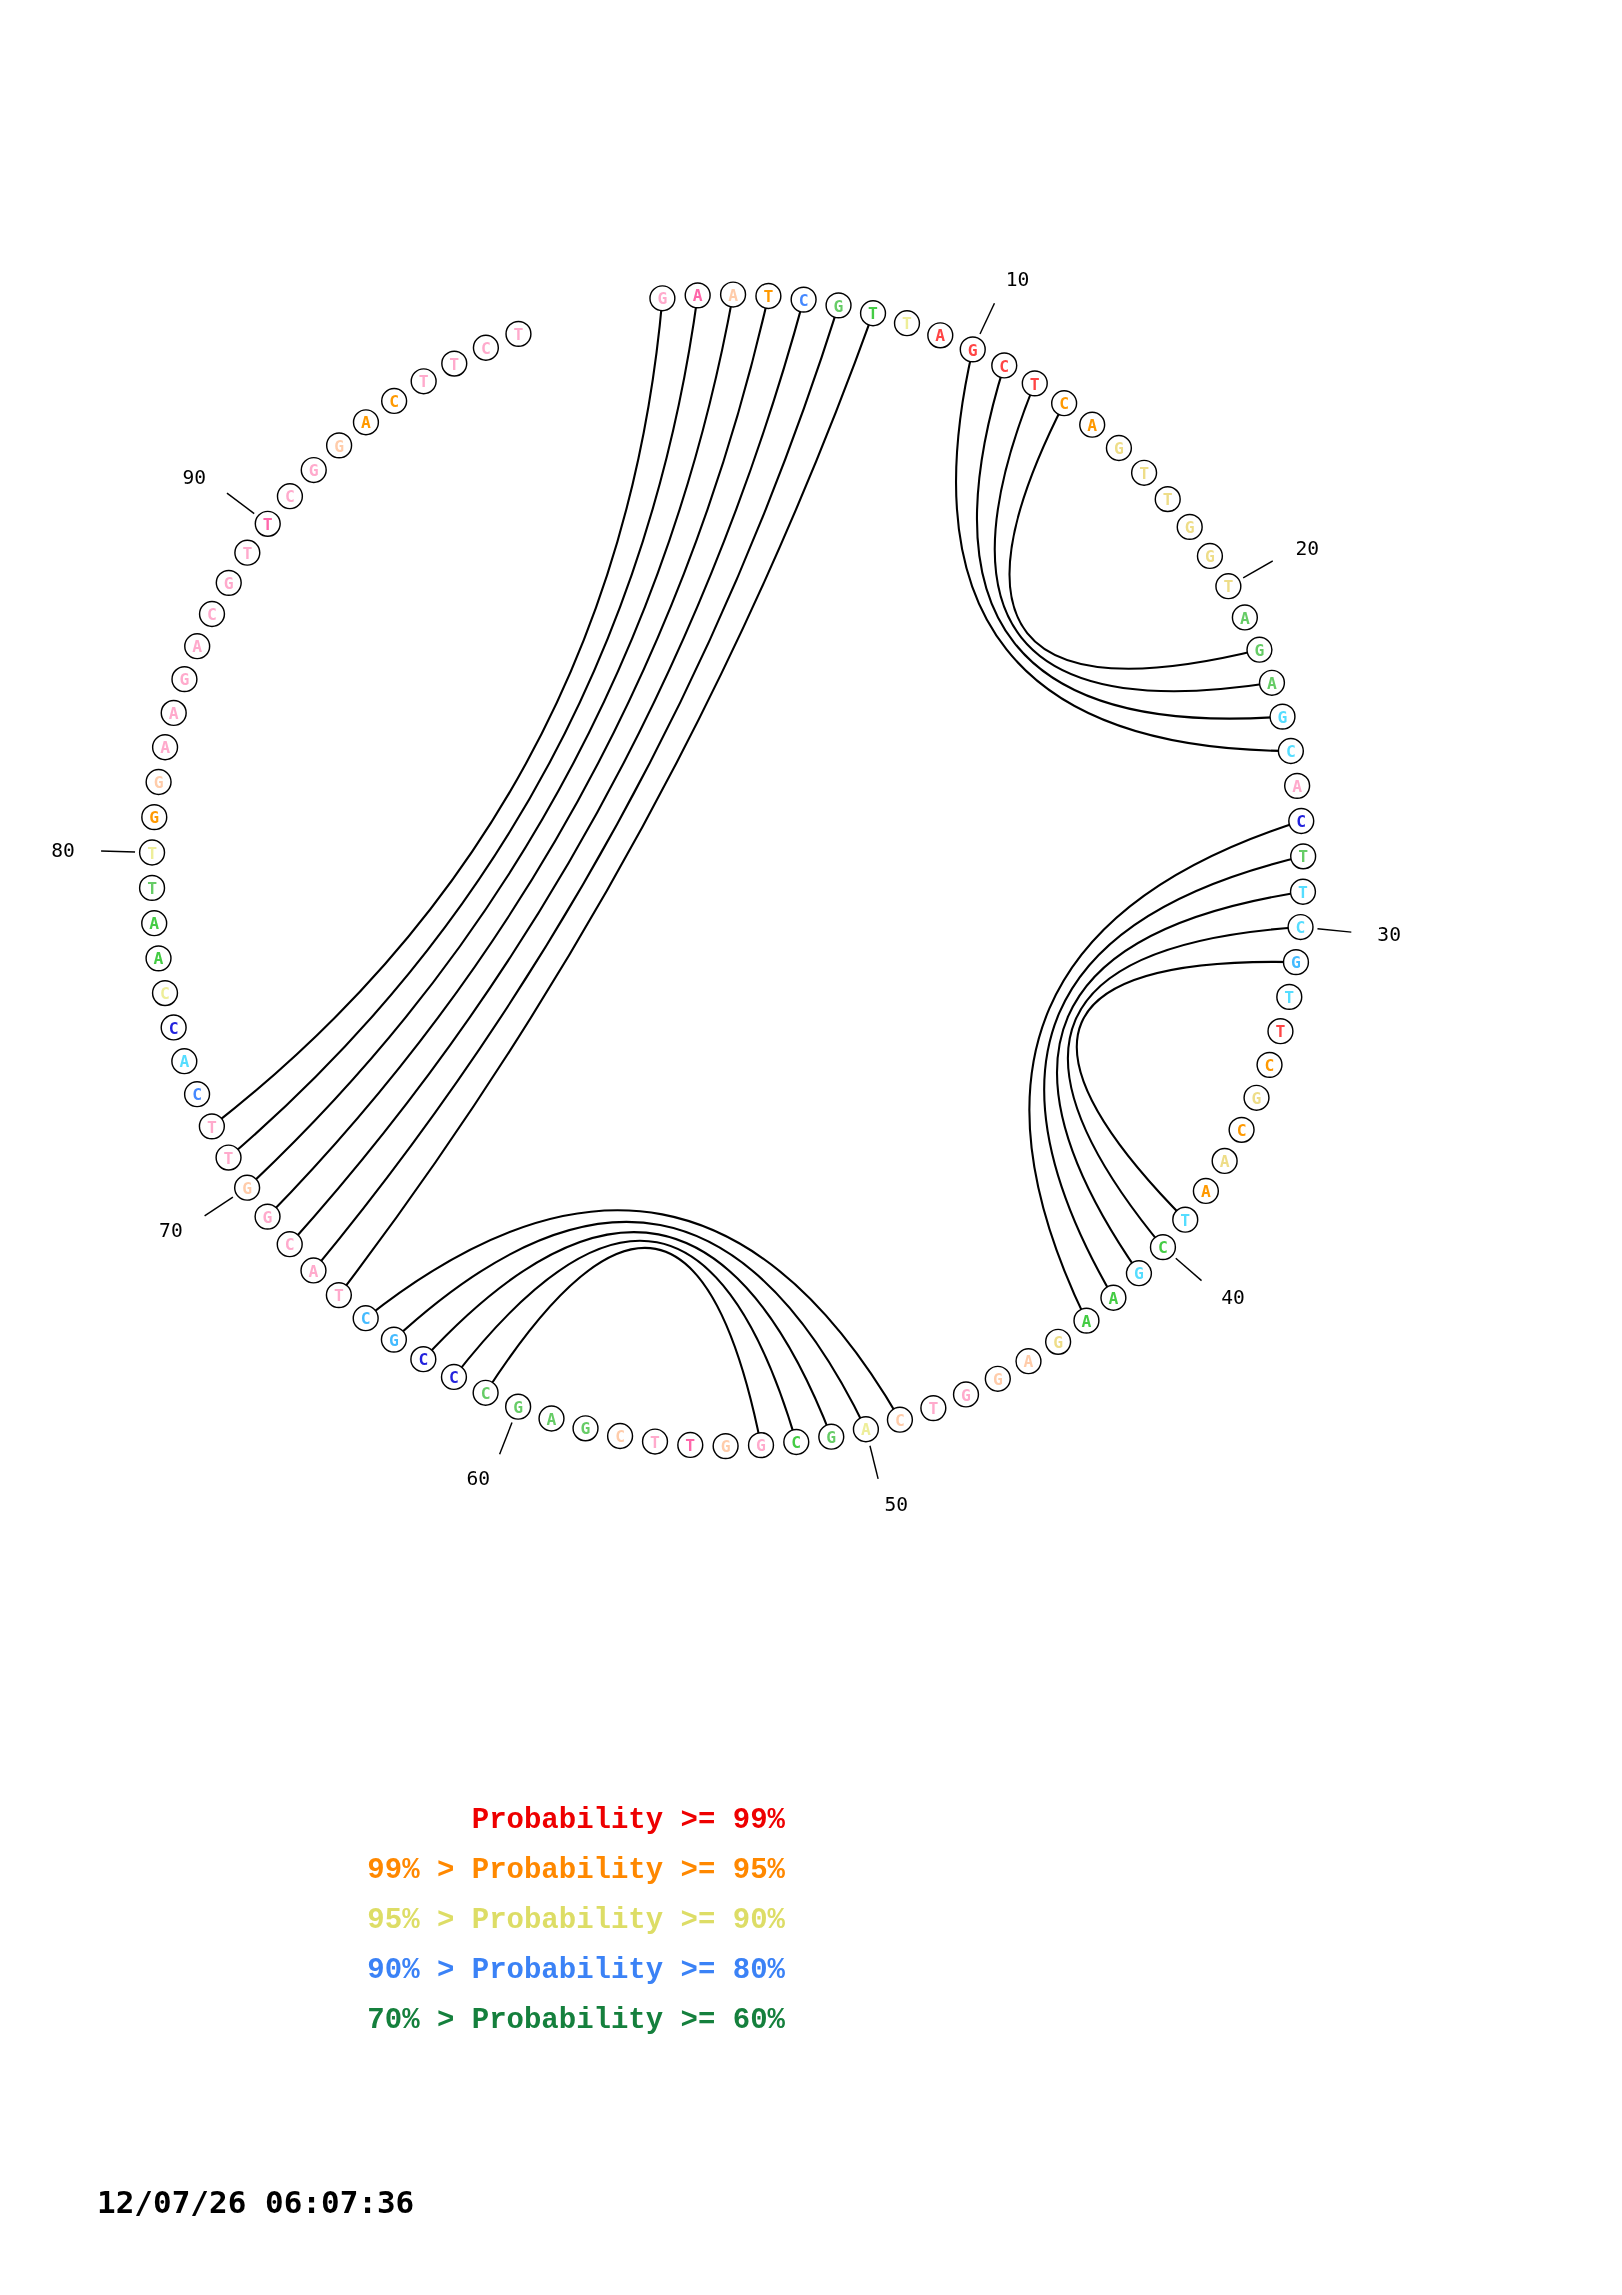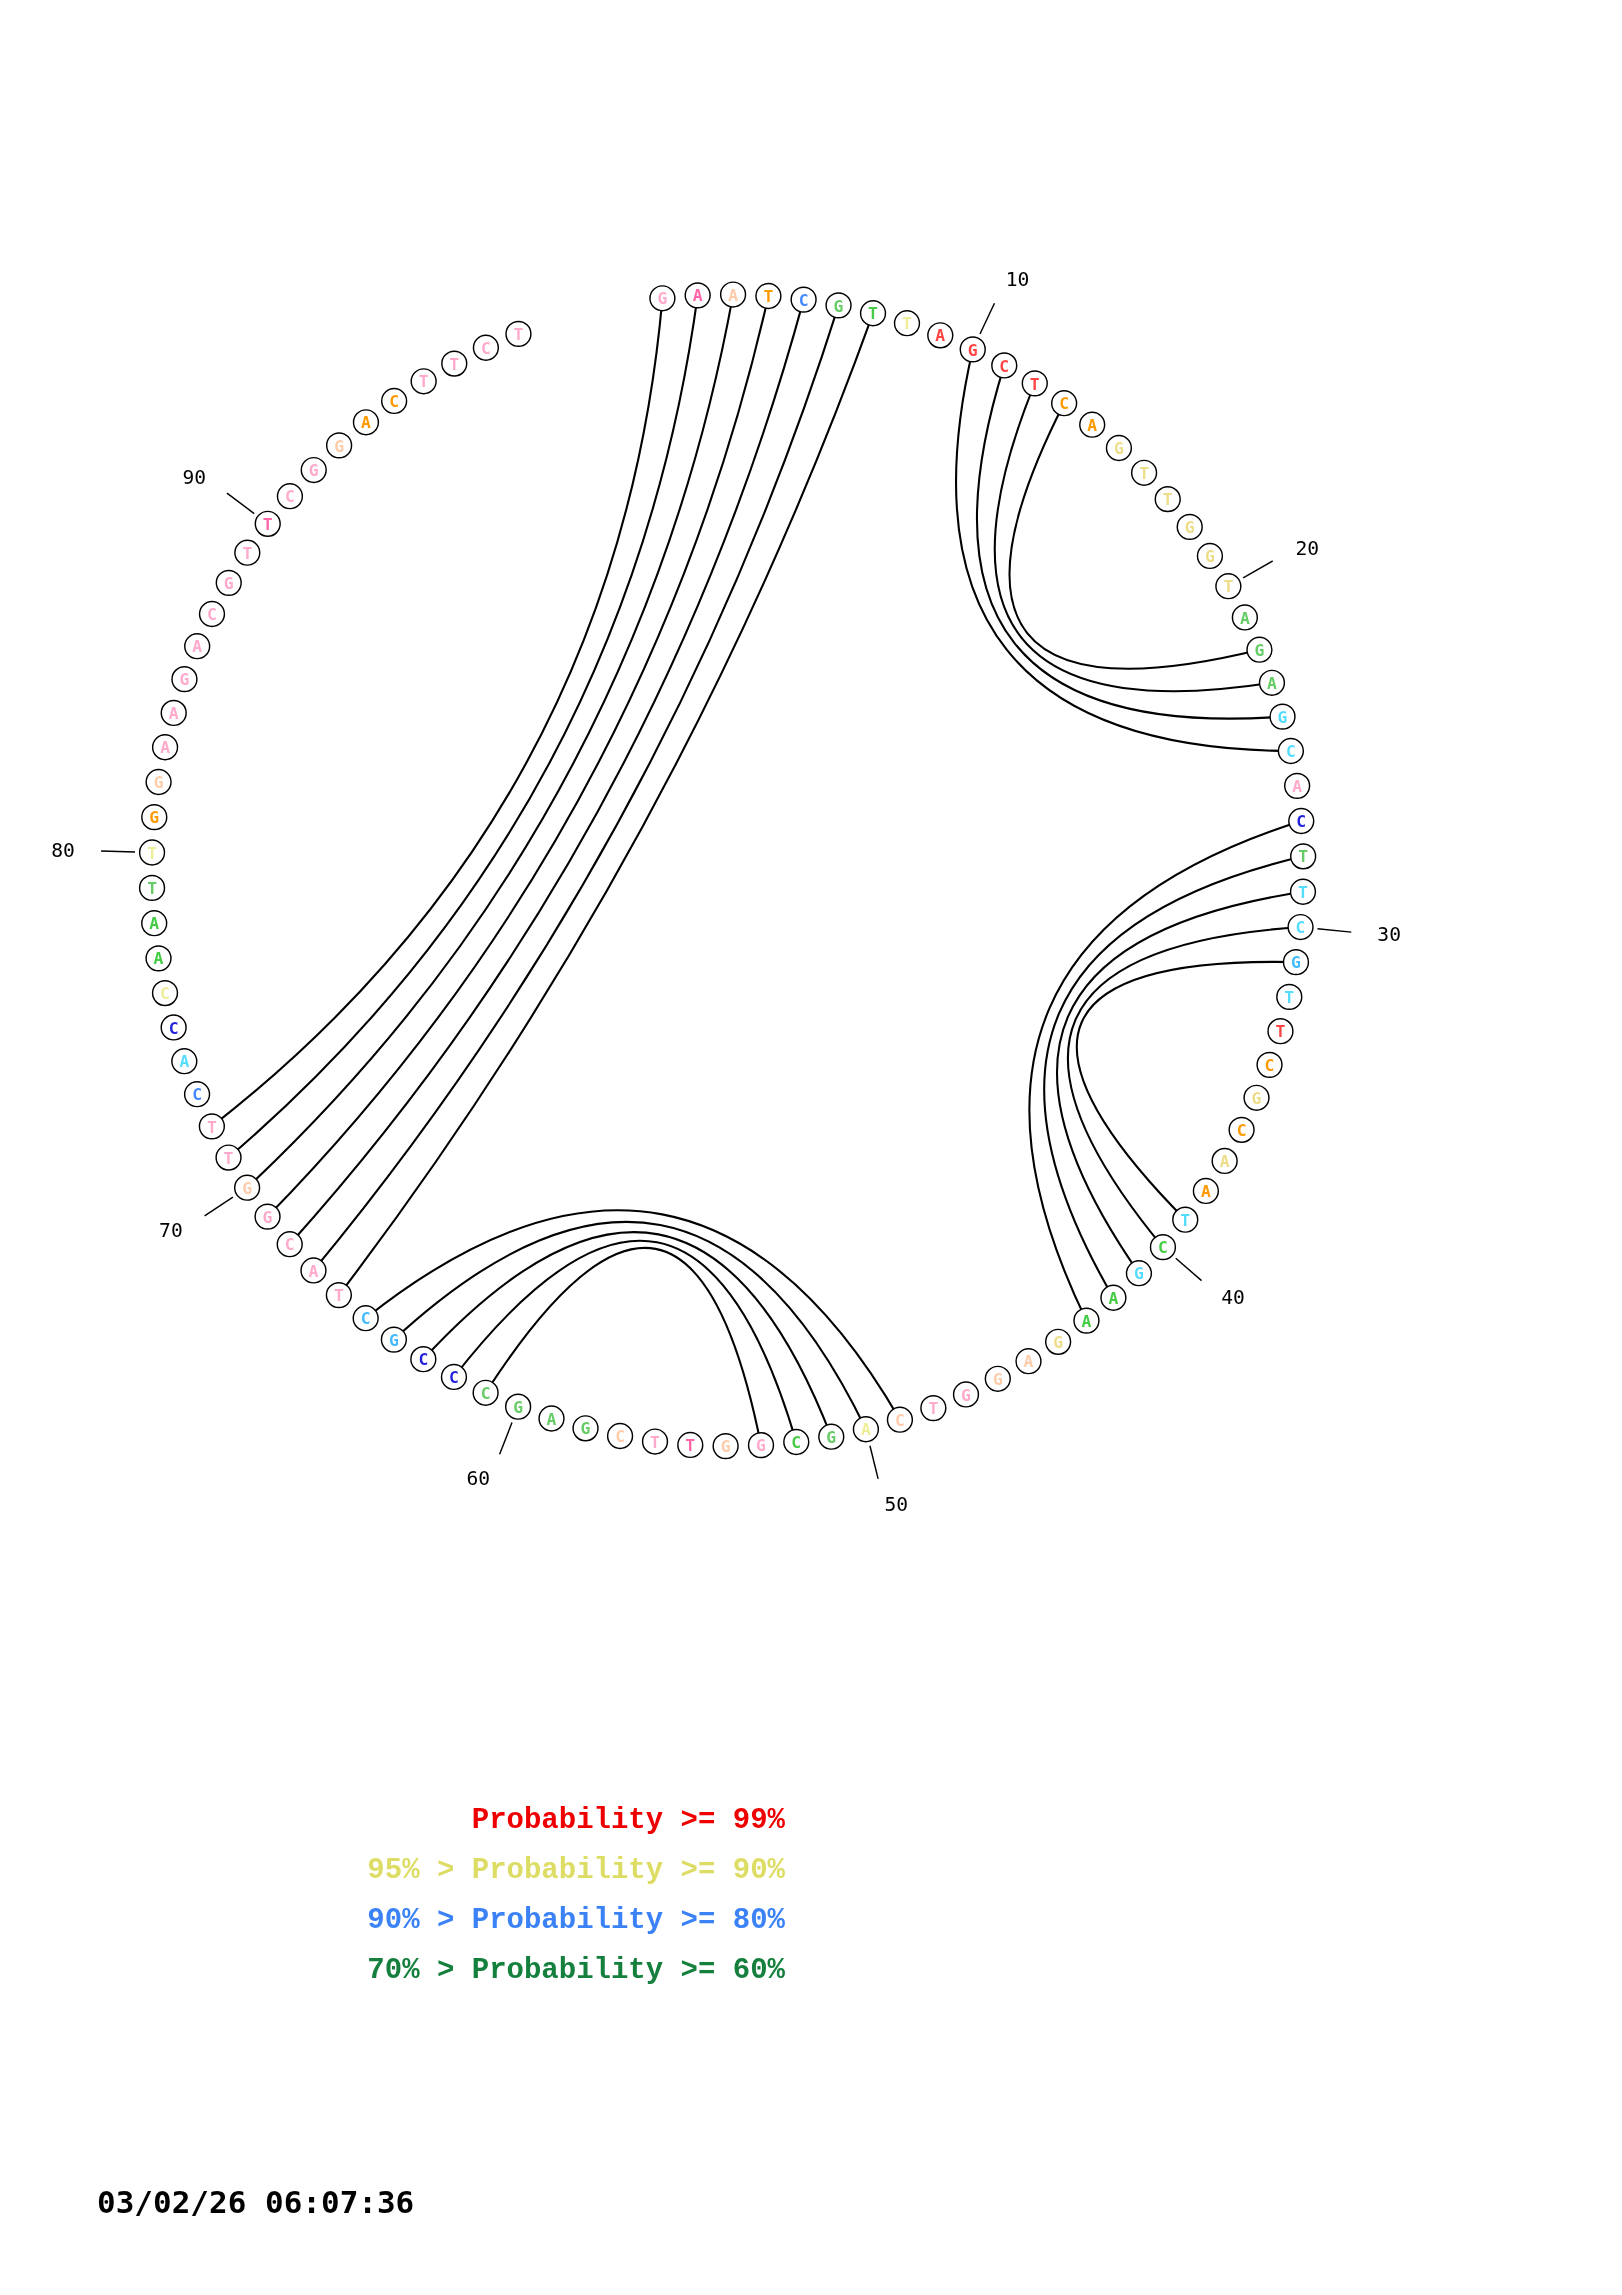--- a/index.html
+++ b/index.html
@@ -516,19 +516,20 @@
       </g>
       <g>
         <circle cx="792.4" cy="510.1" r="19" class="base-circle"></circle>
         <text x="792.4" y="511.1" class="base-letter" fill="#ffaacc">T</text>
       </g>
     </g>
 </svg>
 
 <div id="legend">
     <div class="legend-row" style="color: rgb(238, 0, 0);">Probability &gt;= 99%</div>
+    <div class="legend-row" style="color: rgb(255, 136, 0);">99% &gt; Probability &gt;= 95%</div>
     <div class="legend-row" style="color: rgb(221, 221, 102);">95% &gt; Probability &gt;= 90%</div>
     <div class="legend-row" style="color: #3b82f6;">90% &gt; Probability &gt;= 80%</div>
     <div class="legend-row" style="color: #15803d;">70% &gt; Probability &gt;= 60%</div>
   </div>
 
-<div id="timestamp">03/02/26 06:07:36</div>
+<div id="timestamp">12/07/26 06:07:36</div>
 
 
 </body></html>

